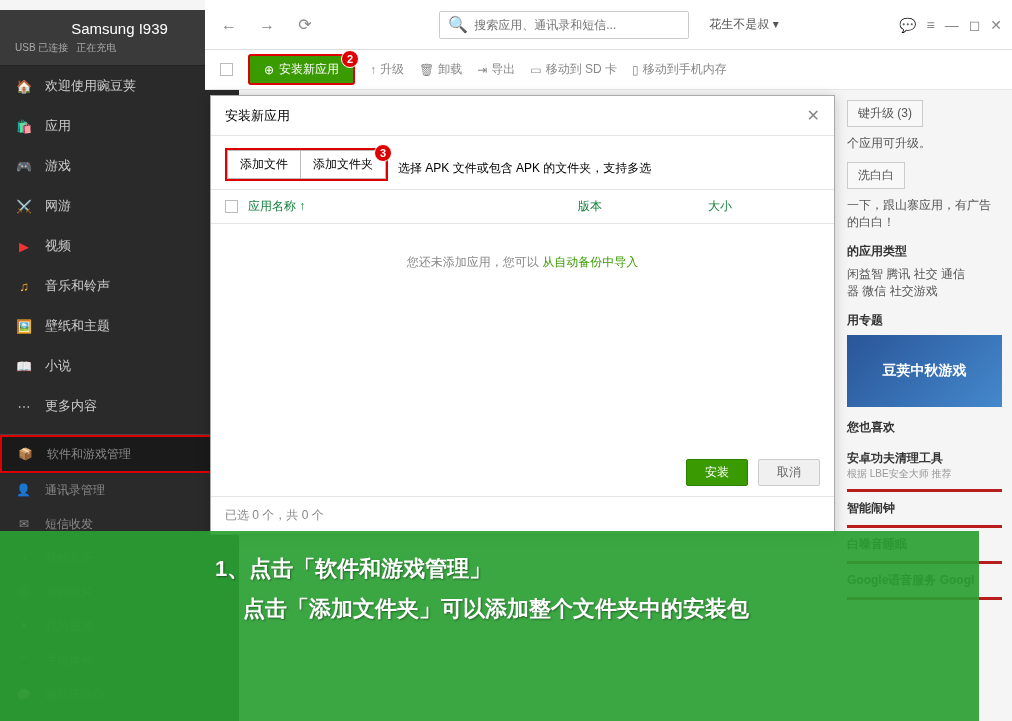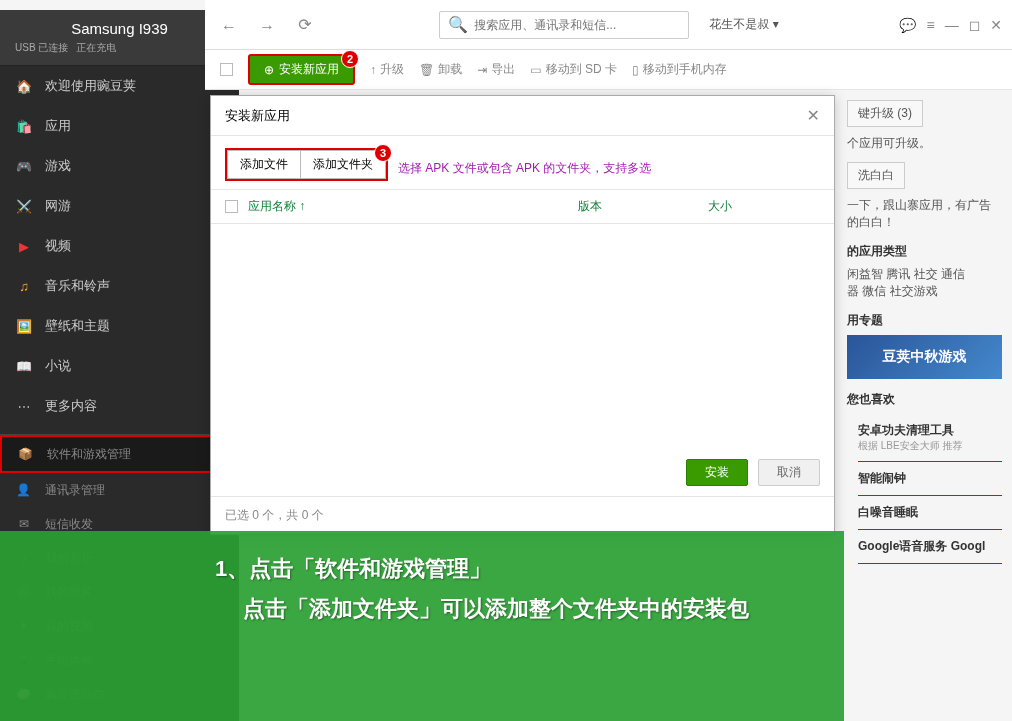--- a/index.html
+++ b/index.html
@@ -27,42 +27,42 @@
 .win-controls span { cursor: pointer; font-size: 14px; }
 
 .toolbar { position: absolute; left: 205px; top: 50px; right: 0; height: 40px; background: #fff; border-bottom: 1px solid #e5e5e5; display: flex; align-items: center; padding: 0 15px; gap: 15px; font-size: 12px; color: #888; }
 .install-btn { background: #3a9b00; color: #fff; border: 2px solid #d00; padding: 5px 14px; border-radius: 3px; font-size: 12px; cursor: pointer; position: relative; display: flex; align-items: center; gap: 5px; }
 .toolbar-item { display: flex; align-items: center; gap: 4px; cursor: pointer; }
 .checkbox-empty { width: 13px; height: 13px; border: 1px solid #bbb; background: #fff; }
 
 .right-panel { position: absolute; right: 0; top: 90px; width: 175px; padding: 10px; font-size: 12px; color: #555; }
 .right-btn { border: 1px solid #ccc; background: #f8f8f8; padding: 4px 10px; font-size: 12px; margin-bottom: 8px; display: inline-block; }
 .right-section-title { font-weight: bold; margin: 12px 0 6px; color: #333; }
-.promo-img { width: 100%; height: 44px; background: linear-gradient(135deg,#2a5599,#4488cc); color: #fff; display: flex; align-items: center; justify-content: center; font-size: 14px; font-weight: bold; margin: 6px 0; }
-.rec-item { padding: 8px 0; border-bottom: 1px solid #b91c1c; margin-left: 11px; }
+.promo-img { width: 100%; height: 72px; background: linear-gradient(135deg,#2a5599,#4488cc); color: #fff; display: flex; align-items: center; justify-content: center; font-size: 14px; font-weight: bold; margin: 6px 0; }
+.rec-item { padding: 8px 0; border-bottom: 3px solid #b91c1c; }
 .rec-title { font-weight: bold; color: #333; font-size: 12px; }
 .rec-sub { color: #999; font-size: 10px; }
 
 .dialog { position: absolute; left: 210px; top: 95px; width: 625px; height: 440px; background: #fff; border: 1px solid #aaa; box-shadow: 0 2px 12px rgba(0,0,0,0.2); }
 .dialog-header { padding: 10px 14px; border-bottom: 1px solid #e5e5e5; display: flex; justify-content: space-between; align-items: center; font-size: 13px; }
 .dialog-close { cursor: pointer; color: #888; font-size: 16px; }
 .dialog-toolbar { padding: 12px 14px 8px; display: flex; align-items: center; gap: 0; font-size: 12px; }
 .file-btn-group { border: 2px solid #d00; display: flex; position: relative; }
 .file-btn { border: 1px solid #bbb; padding: 5px 12px; background: #fff; cursor: pointer; font-size: 12px; }
 .file-btn:first-child { border-right: none; }
-.dialog-hint { margin-left: 10px; color: #a21caf; margin-top: 8px; }
+.dialog-hint { margin-left: 10px; color: #000000; margin-top: 8px; }
 .table-head { padding: 8px 14px; border-top: 1px solid #e5e5e5; border-bottom: 1px solid #e5e5e5; display: flex; font-size: 12px; color: #15803d; align-items: center; gap: 10px; }
 .col-name { flex: 0 0 320px; }
 .col-ver { flex: 0 0 120px; }
 .col-size { flex: 0 0 80px; }
 .empty-msg { text-align: center; padding: 30px; font-size: 12px; color: #888; }
 .empty-msg a { color: #3a9b00; text-decoration: none; }
 .dialog-footer { position: absolute; bottom: 0; left: 0; right: 0; padding: 10px 14px; border-top: 1px solid #e5e5e5; font-size: 12px; color: #888; }
 
-.overlay { position: absolute; left: 0; bottom: 0; width: 844px; height: 190px; background: rgba(42,160,50,0.92); padding: 18px 0 16px 215px; }
+.overlay { position: absolute; left: 0; bottom: 0; width: 979px; height: 190px; background: rgba(42,160,50,0.92); padding: 18px 0 16px 215px; }
 .overlay-line { color: #fff; font-size: 22px; font-weight: bold; line-height: 1.8; text-shadow: 1px 1px 2px rgba(0,0,0,0.4); }
 
 .sidebar-lower-faded .nav-item { opacity: 0.5; }
 .install-cancel-row { position:absolute; right:14px; bottom:48px; display:flex; gap:10px;border-radius:8px;}
 .d-btn { padding:4px 18px; font-size:12px; border-radius:2px; }
 .d-btn.primary { background:#3a9b00; color:#fff; border:1px solid #2e8000;}
 .d-btn.secondary { background:#f0f0f0; border:1px solid #ccc; color:#666;}
 </style>
 </head>
 <body>
@@ -239,20 +239,23 @@
       <span class="circle-badge">3</span>
     </div>
     <span class="dialog-hint">选择 APK 文件或包含 APK 的文件夹，支持多选</span>
   </div>
   <div class="table-head">
     <span class="checkbox-empty"></span>
     <span class="col-name"><span>应用名称</span> ↑</span>
     <span class="col-ver">版本</span>
     <span class="col-size">大小</span>
   </div>
+  <div class="empty-msg">
+    <span>您还未添加应用，您可以 </span><a>从自动备份中导入</a>
+  </div>
   <div class="install-cancel-row">
     <div class="d-btn primary">安装</div>
     <div class="d-btn secondary">取消</div>
   </div>
   <div class="dialog-footer">
     <span>已选 0 个，共 0 个</span>
   </div>
 </div>
 
 <div class="overlay">

